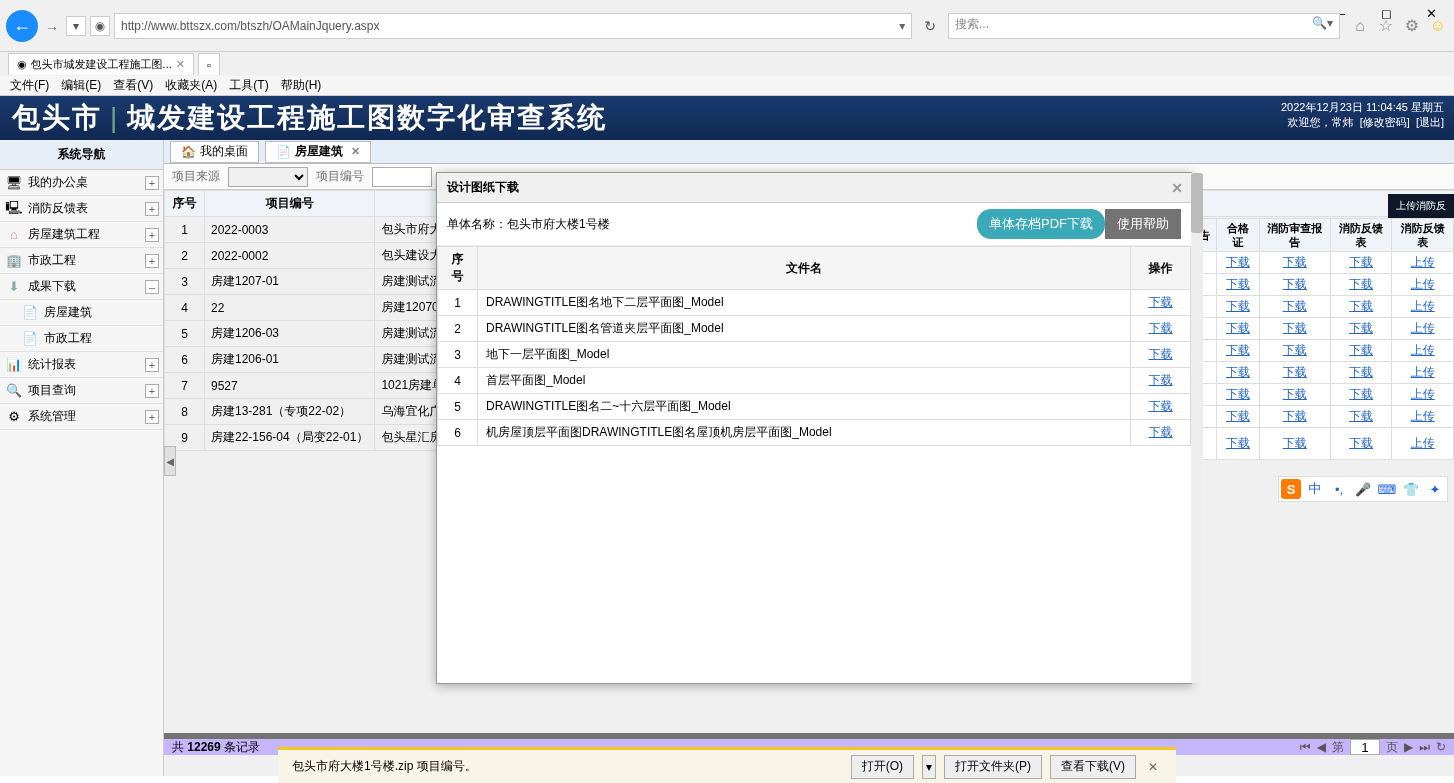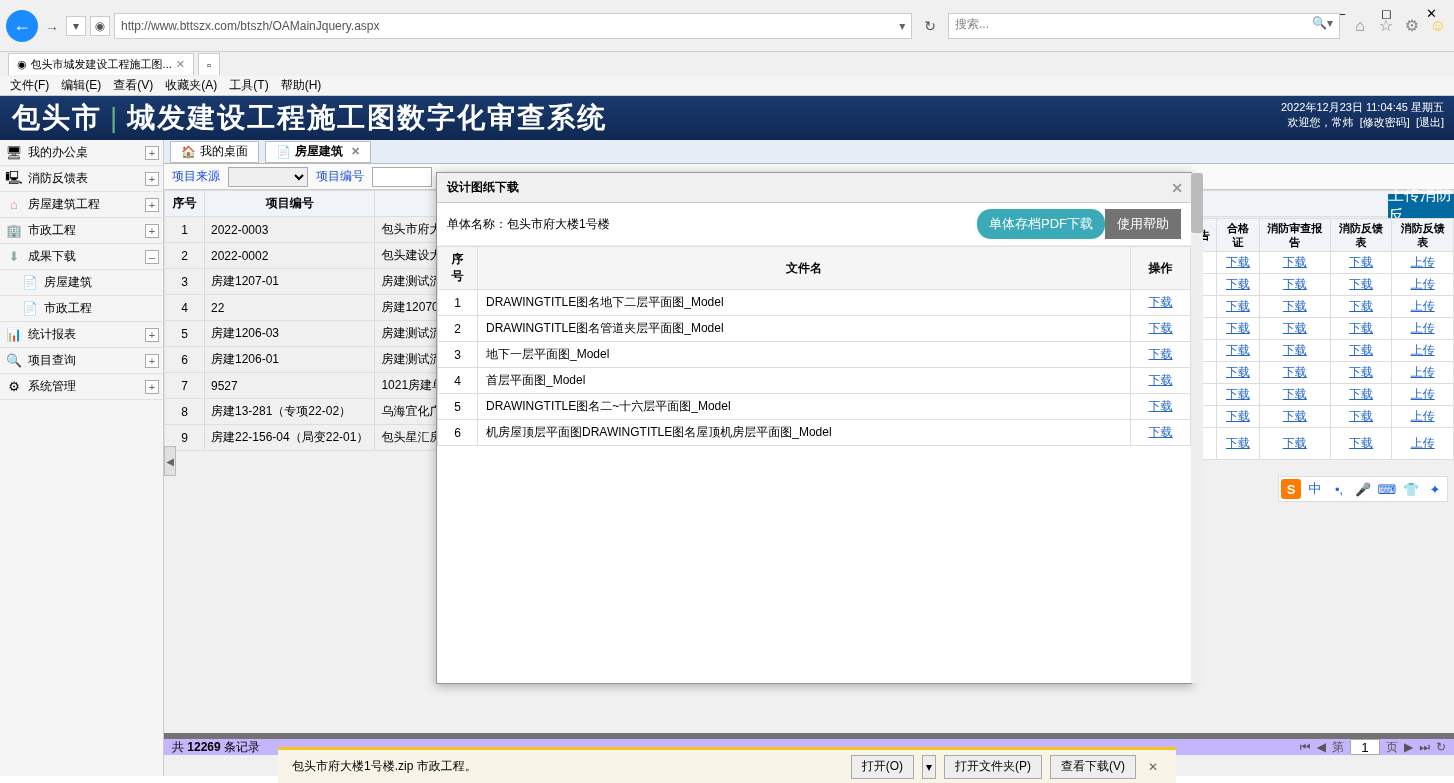--- a/index.html
+++ b/index.html
@@ -50,21 +50,21 @@
 .sidebar-icon{width:16px; height:16px; display:inline-flex; align-items:center; justify-content:center; font-size:13px;}
 
 
 .content { flex:1; display:flex; flex-direction:column; position:relative;}
 .content-tabs { height:24px; background:#e5eef7; border-bottom:1px solid #bbb; display:flex; align-items:center; padding-left:6px; gap:6px;}
 .content-tabs .ctab { height:22px; padding:2px 10px; background:#fff; border:1px solid #bbb; display:flex; align-items:center; gap:4px; font-size:12px;}
 .content-tabs .ctab.active{font-weight:bold;}
 .ctab .close{color:#888; font-size:11px; margin-left:4px;}
 
 .filter-bar { height:26px; display:flex; align-items:center; padding:0 8px; gap:8px; background:#fafafa; border-bottom:1px solid #ccc;}
-.filter-bar label{color:#1d4ed8;}
+.filter-bar label{color:#737373;}
 .filter-bar select,.filter-bar input{height:20px; border:1px solid #aaa; padding:0 4px;}
 
 
 .bg-table { flex:1; position:relative; overflow:hidden;}
 .bg-table table { width:100%; border-collapse:collapse; font-size:12px;}
 .bg-table th, .bg-table td { border:1px solid #ddd; padding:4px 6px; text-align:left; white-space:nowrap;}
 .bg-table th { background:#f0f4f8; text-align:center;}
 .bg-table td.center{text-align:center;}
 .col-narrow{width:40px;}
 
@@ -80,21 +80,21 @@
 .dialog-body table{width:100%; border-collapse:collapse; font-size:12px;}
 .dialog-body th,.dialog-body td{border:1px solid #ddd; padding:4px 8px;}
 .dialog-body th{background:#f5f5f5; text-align:center;}
 .dialog-body td.c{text-align:center; width:40px;}
 .dialog-body td.op{text-align:center; width:60px;}
 .dialog-body a{color:#2266cc; text-decoration:underline;}
 .dialog-scroll{position:absolute; right:-12px; top:0; width:12px; height:100%; background:#eee;}
 .dialog-scroll .thumb{position:absolute; top:0; width:12px; height:60px; background:#bbb; border-radius:3px;}
 
 
-.right-tag{position:absolute; right:0; top:194px; width:66px; height:24px; background:#0369a1; color:#fff; display:flex; align-items:center; justify-content:center; font-size:16px; z-index:5;}
+.right-tag{position:absolute; right:0; top:194px; width:66px; height:24px; background:#0f172a; color:#fff; display:flex; align-items:center; justify-content:center; font-size:10px; z-index:5;}
 
 
 .collapse-handle { position: absolute; left: 164px; top: 446px; width: 12px; height: 30px; background: #e0e0e0; border: 1px solid #bbb; display: flex; align-items: center; justify-content: center; color: #666; font-size: 10px; z-index: 3; cursor: pointer; }
 
 
 .status-bar { position:absolute; bottom:28px; left:164px; right:0; height:22px; background:#c4b5fd; border-top:6px solid #737373; display:flex; align-items:center; padding:0 8px; font-size:12px; justify-content:space-between;}
 .pager{display:flex; align-items:center; gap:6px;}
 .pager span{cursor:pointer; color:#555;}
 .pager input{width:30px; height:16px; text-align:center; border:1px solid #aaa;}
 
@@ -183,20 +183,21 @@
       <span>欢迎您，常炜</span>&nbsp;
       <a>[修改密码]</a>&nbsp;
       <a>[退出]</a>
     </div>
   </div>
 </div>
 
 <div class="main-layout">
 
   <div class="sidebar">
+    <div class="sidebar-header">系统导航</div>
     <div class="sidebar-item">
       <span class="sidebar-icon">🖥</span>
       <span>我的办公桌</span>
       <span class="plus">+</span>
     </div>
     <div class="sidebar-item">
       <span class="sidebar-icon">🖳</span>
       <span>消防反馈表</span>
       <span class="plus">+</span>
     </div>
@@ -486,19 +487,19 @@
     <span>第</span>
     <input value="1" style="">
     <span>页</span>
     <span>▶</span>
     <span>⏭</span>
     <span>↻</span>
   </div>
 </div>
 
 <div class="download-notif">
-  <span class="msg">包头市府大楼1号楼.zip 市政工程。</span>
+  <span class="msg">包头市府大楼1号楼.zip 项目编号。</span>
   <button>打开(O)</button>
   <button class="split">▾</button>
   <button>打开文件夹(P)</button>
   <button>查看下载(V)</button>
   <span class="close">✕</span>
 </div>
 
 </body></html>

